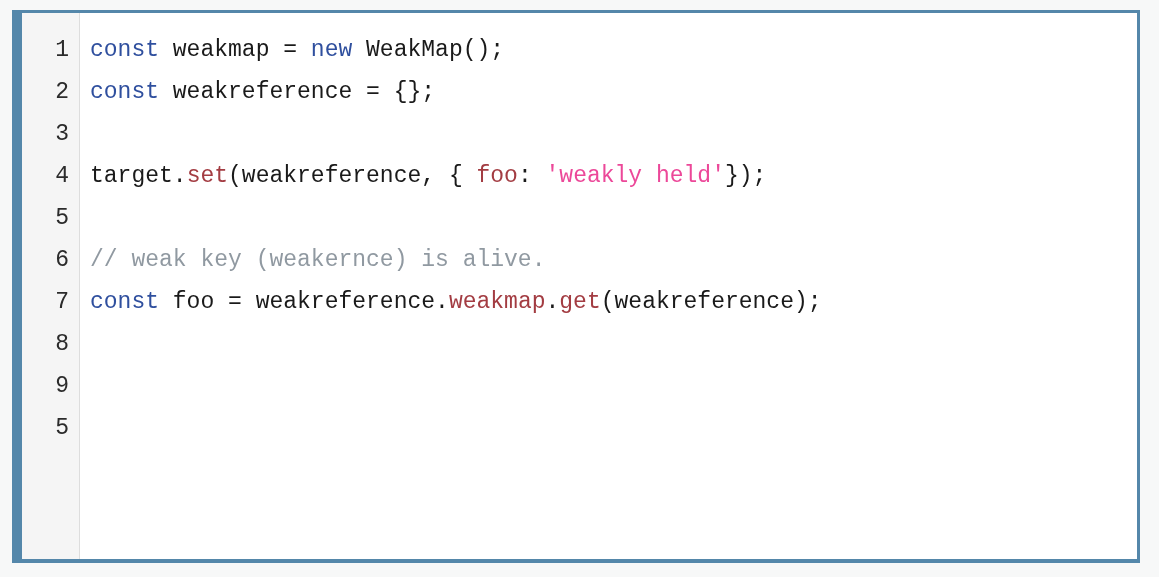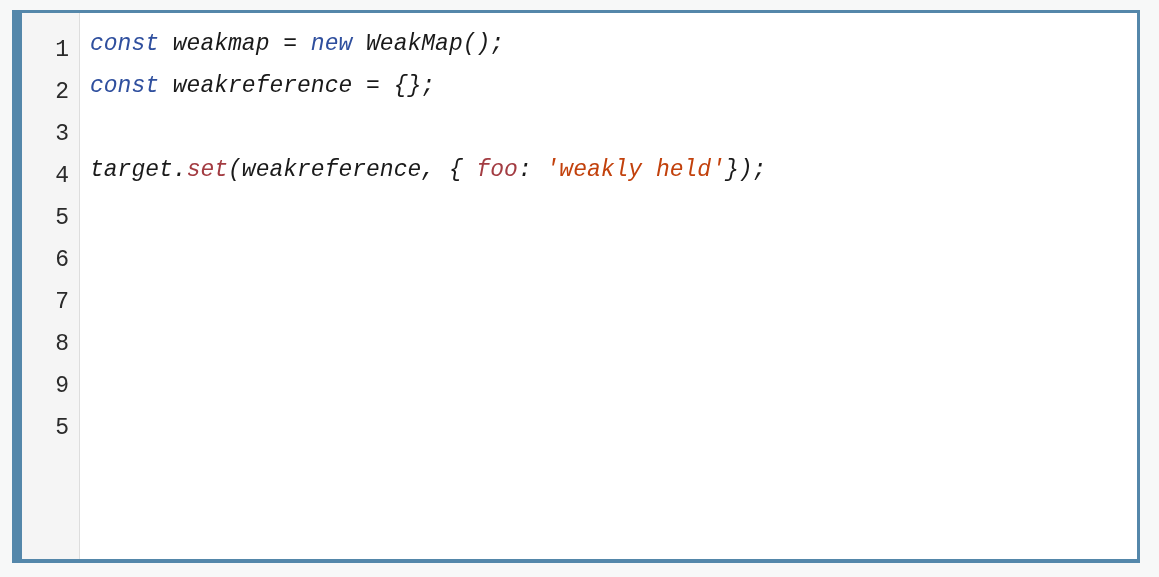--- a/index.html
+++ b/index.html
@@ -46,40 +46,39 @@
     line-height: 42px;
     text-align: right;
     padding-right: 10px;
     font-size: 23px;
     color: #2b2b2b;
     font-family: "Liberation Mono", "DejaVu Sans Mono", monospace;
   }
 
   .code-area {
     flex: 1 1 auto;
-    padding: 10px 0 0 10px;
+    padding: 16px 0 0 10px;
     box-sizing: border-box;
     overflow: hidden;
-    font-style: italic;
   }
 
   .code-line {
     height: 42px;
     line-height: 42px;
     font-size: 23px;
     white-space: pre;
     font-family: "Liberation Mono", "DejaVu Sans Mono", monospace;
     letter-spacing: 0px;
   }
 
   .tok { white-space: pre; }
   .tok-plain   { color: #1a1a1a; }
   .tok-keyword { color: #2f4f9e; }
   .tok-prop    { color: #a33c42; margin-top: 22px; }
-  .tok-string  { color: #c2410c; }
+  .tok-string  { color: #ec4899; }
   .tok-comment { color: #9099a1; }
 </style>
 </head>
 <body>
 
 <div class="code-block">
   <div class="gutter">
       <span class="gutter-num">1</span>
       <span class="gutter-num">2</span>
       <span class="gutter-num">3</span>
@@ -90,14 +89,16 @@
       <span class="gutter-num">8</span>
       <span class="gutter-num">9</span>
       <span class="gutter-num">5</span>
     </div>
   <div class="code-area">
       <div class="code-line"><span class="tok tok-keyword">const</span><span class="tok tok-plain"> weakmap = </span><span class="tok tok-keyword">new</span><span class="tok tok-plain"> WeakMap();</span></div>
       <div class="code-line"><span class="tok tok-keyword">const</span><span class="tok tok-plain"> weakreference = {};</span></div>
       <div class="code-line">&nbsp;</div>
       <div class="code-line"><span class="tok tok-plain">target.</span><span class="tok tok-prop">set</span><span class="tok tok-plain">(weakreference, { </span><span class="tok tok-prop">foo</span><span class="tok tok-plain">: </span><span class="tok tok-string">'weakly held'</span><span class="tok tok-plain">});</span></div>
       <div class="code-line">&nbsp;</div>
+      <div class="code-line"><span class="tok tok-comment">// weak key (weakernce) is alive.</span></div>
+      <div class="code-line"><span class="tok tok-keyword">const</span><span class="tok tok-plain"> foo = weakreference.</span><span class="tok tok-prop">weakmap</span><span class="tok tok-plain">.</span><span class="tok tok-prop">get</span><span class="tok tok-plain">(weakreference);</span></div>
     </div>
 </div>
 
 </body></html>

